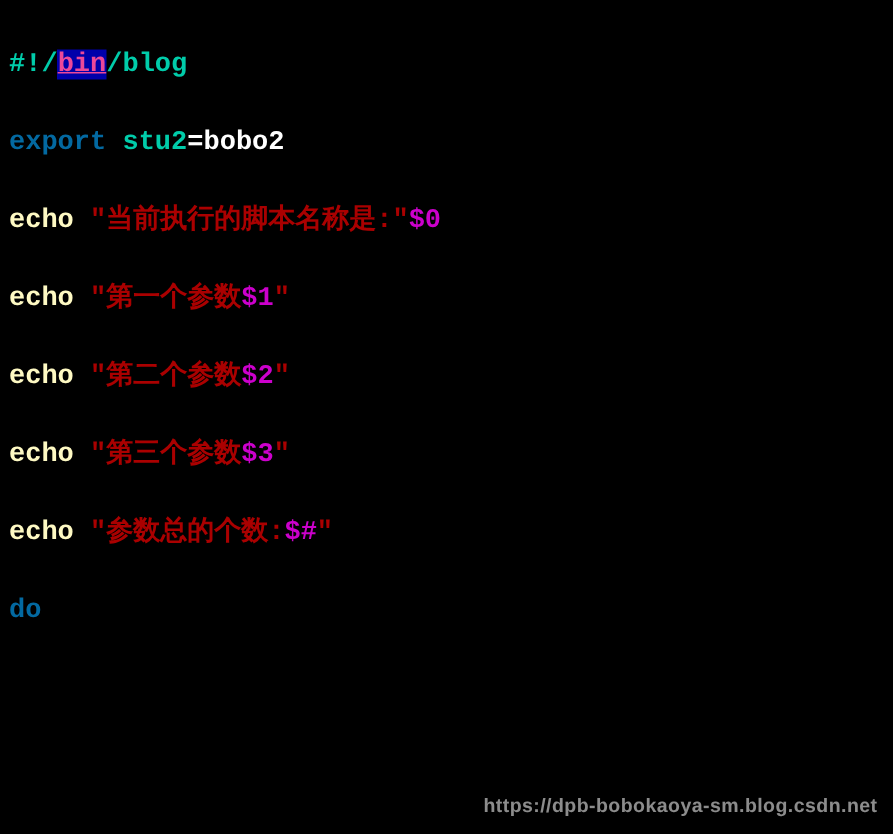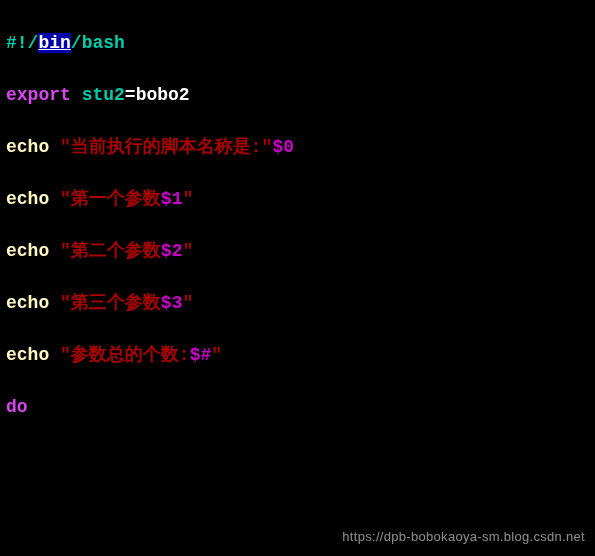--- a/index.html
+++ b/index.html
@@ -14,46 +14,46 @@
     position: relative;
     overflow: hidden;
   }
   .code {
     padding: 4px 6px;
     white-space: pre;
     color: #fff;
     font-weight: bold;
   }
   .shebang-h { color: #00ccaa; }
-  .shebang-b { color: #ffffff; background: #0000aa; text-decoration: underline; }
+  .shebang-b { color: #ec4899; background: #0000aa; text-decoration: underline; }
   .shebang-bash { color: #00ccaa; }
   .var { color: #00ccaa; }
   .assign { color: #fff; }
   .val { color: #fff; }
-  .kw { color: #d946ef; text-align: center; }
+  .kw { color: #0369a1; text-align: center; }
   .echo { color: #fef9c3; }
   .str { color: #aa0000; }
   .param { color: #cc00cc; }
   .for-var { color: #fff; }
   .watermark {
     position: absolute;
     bottom: 6px;
     right: 10px;
     color: rgba(255,255,255,0.55);
     font-family: Arial, sans-serif;
     font-size: 13px;
-    font-weight: normal;
+    font-weight: bold;
     letter-spacing: 0.3px;
   }
 </style>
 </head>
 <body>
 
 <div class="code">
-<div><span class="shebang-h">#!</span><span class="shebang-h">/</span><span class="shebang-b">bin</span><span class="shebang-bash">/</span><span class="shebang-bash">bash</span></div>
+<div><span class="shebang-h">#!</span><span class="shebang-h">/</span><span class="shebang-b">bin</span><span class="shebang-bash">/</span><span class="shebang-bash">blog</span></div>
 <div><span class="kw">export </span><span class="var">stu2</span><span class="assign">=</span><span class="val">bobo2</span></div>
 <div><span class="echo">echo </span><span class="str">"当前执行的脚本名称是:"</span><span class="param">$0</span></div>
 <div><span class="echo">echo </span><span class="str">"第一个参数</span><span class="param">$1</span><span class="str">"</span></div>
 <div><span class="echo">echo </span><span class="str">"第二个参数</span><span class="param">$2</span><span class="str">"</span></div>
 <div><span class="echo">echo </span><span class="str">"第三个参数</span><span class="param">$3</span><span class="str">"</span></div>
 <div><span class="echo">echo </span><span class="str">"参数总的个数:</span><span class="param">$#</span><span class="str">"</span></div>
 <div><span class="kw">do</span></div>
 
 
 

